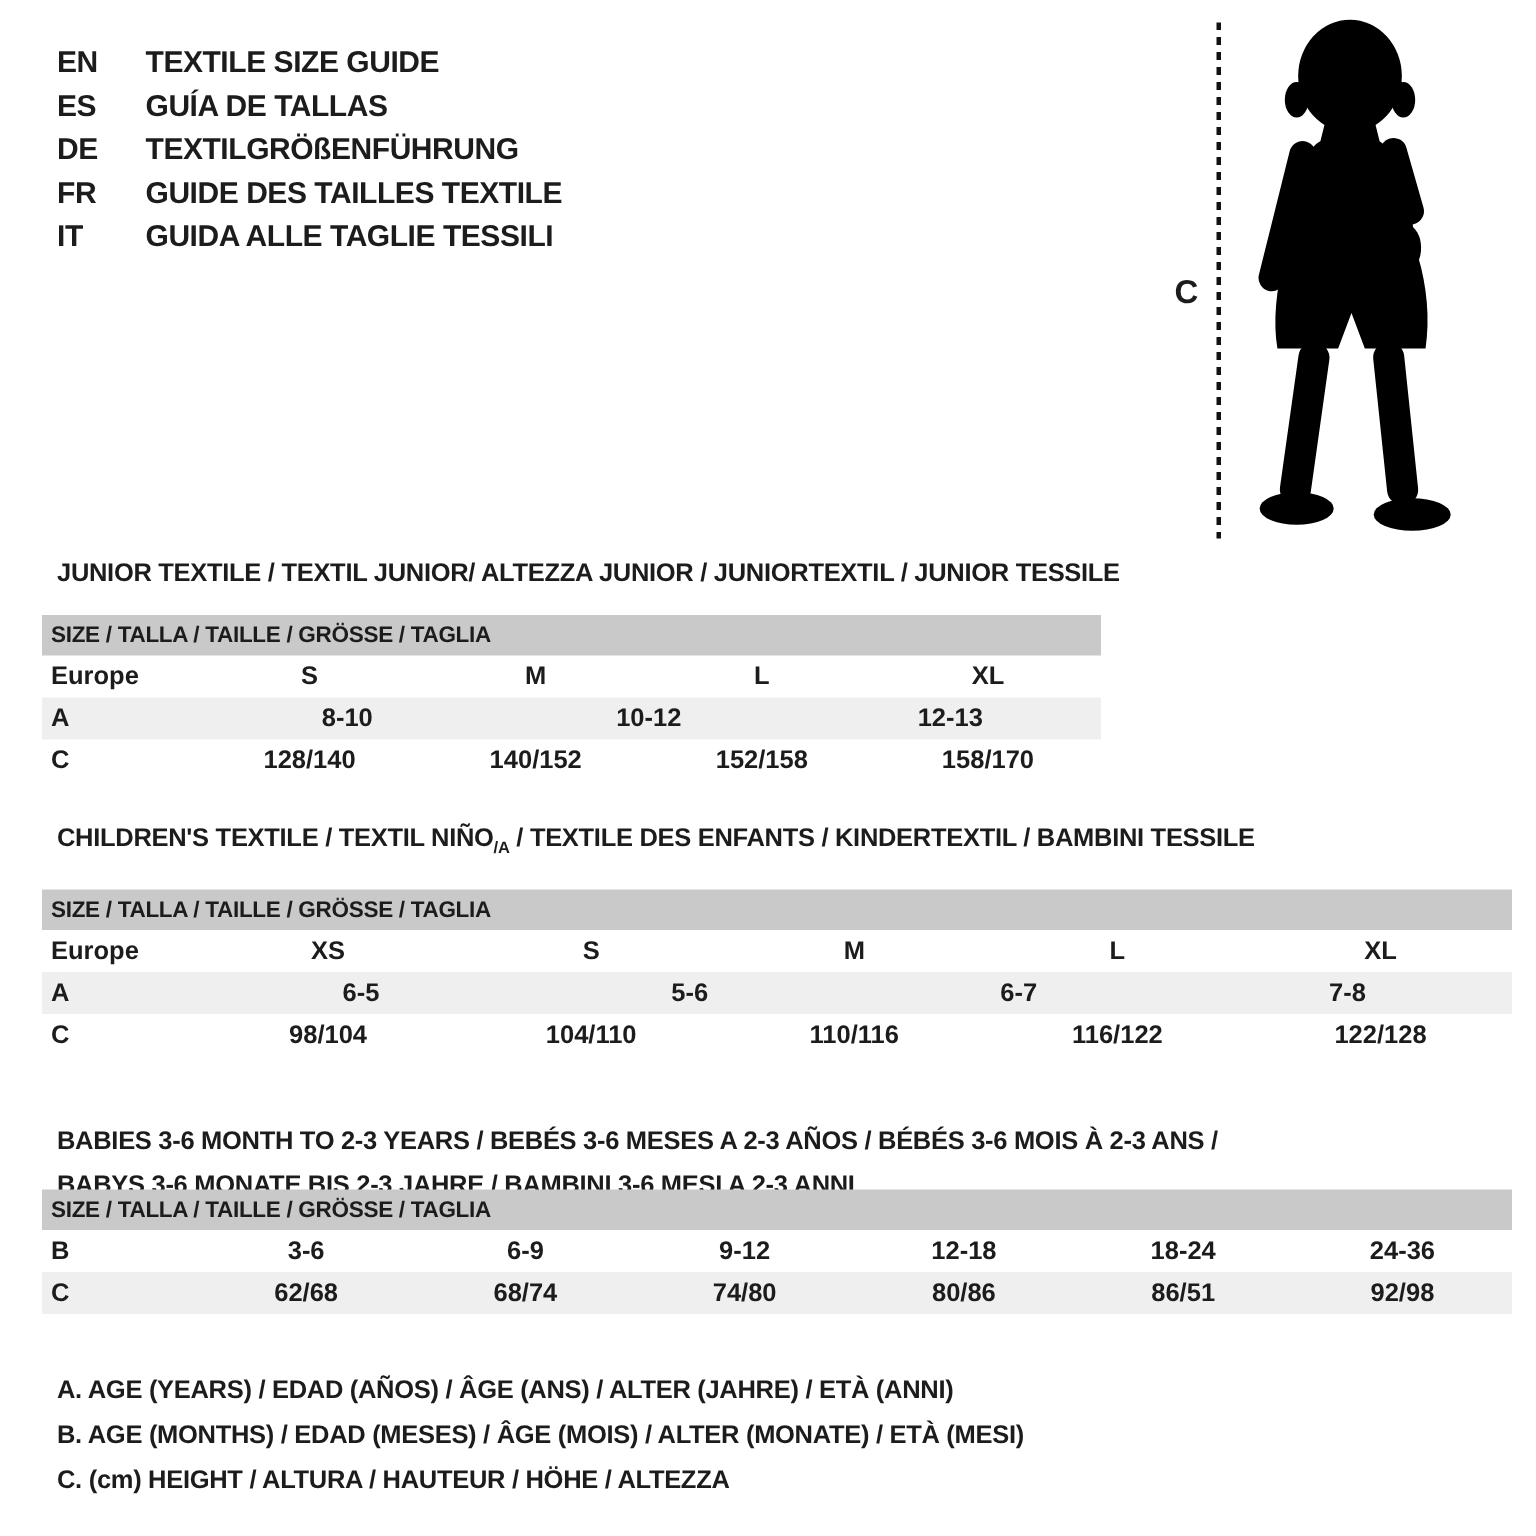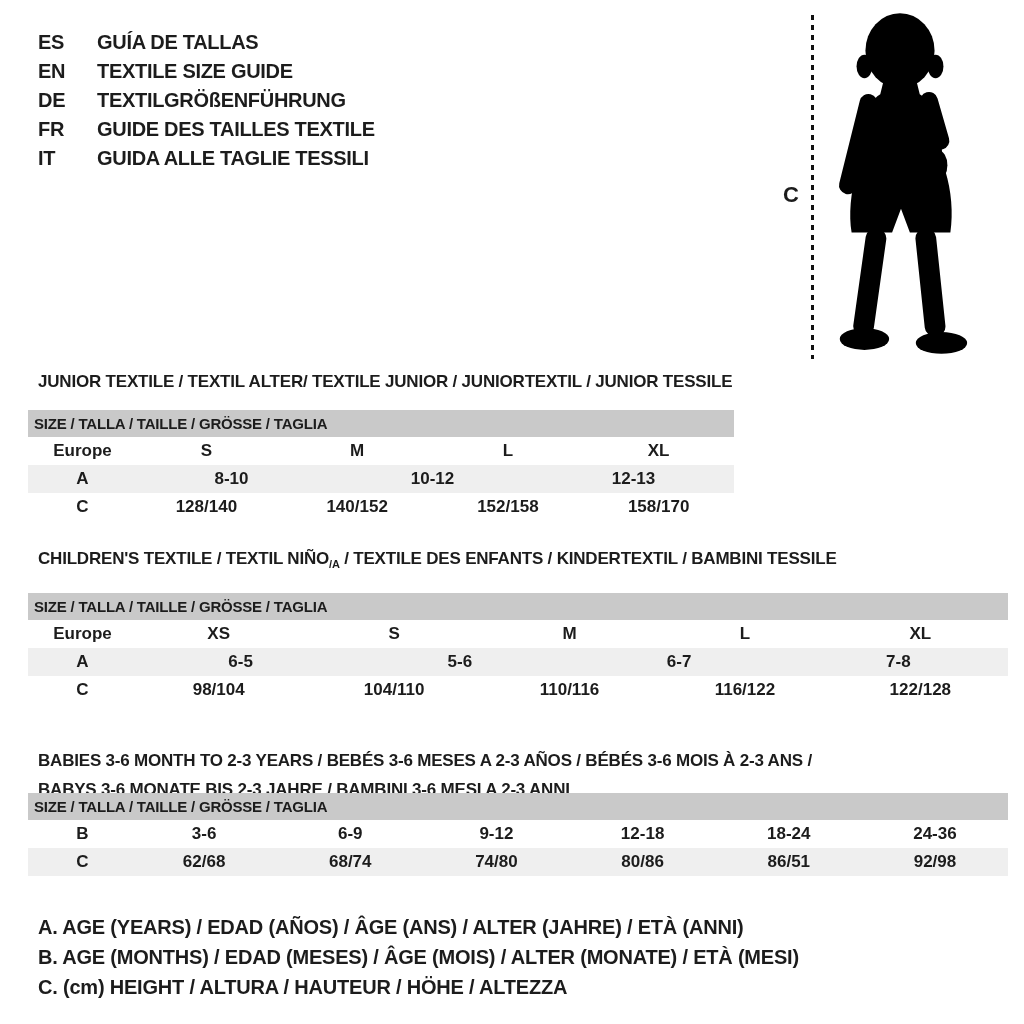--- a/index.html
+++ b/index.html
@@ -35,37 +35,37 @@
   #tbl-junior{top:410px;width:706px;}
   #tbl-children{top:593px;width:980px;}
   #tbl-babies{top:793px;width:980px;}
   .tbl-head{
     height:27px;line-height:27px;background:var(--header-band,#c9c9c9);
     padding-left:6px;font-size:15px;letter-spacing:-0.2px;
   }
   .tbl-row{display:flex;height:28px;line-height:28px;font-size:17px;}
   .tbl-body .tbl-row:nth-child(2){background:var(--shaded-row,#efefef);}
   .cell{flex:1;text-align:center;}
-  .cell.lbl{flex:0 0 97px;text-align:center;padding-left:6px;}
+  .cell.lbl{flex:0 0 97px;text-align:left;padding-left:6px;}
   
-  .legend{position:absolute;left:38px;top:912px;font-size:20px;line-height:30px;letter-spacing:-0.2px;}
+  .legend{position:absolute;left:38px;top:912px;font-size:17px;line-height:30px;letter-spacing:-0.2px;}
 </style>
 </head>
 <body>
 
 <div class="page">
 
   <header class="lang-block">
     <div class="lang-row">
+      <span class="lang-code">EN</span>
+      <span class="lang-label">TEXTILE SIZE GUIDE</span>
+    </div>
+    <div class="lang-row">
       <span class="lang-code">ES</span>
       <span class="lang-label">GUÍA DE TALLAS</span>
-    </div>
-    <div class="lang-row">
-      <span class="lang-code">EN</span>
-      <span class="lang-label">TEXTILE SIZE GUIDE</span>
     </div>
     <div class="lang-row">
       <span class="lang-code">DE</span>
       <span class="lang-label">TEXTILGRÖßENFÜHRUNG</span>
     </div>
     <div class="lang-row">
       <span class="lang-code">FR</span>
       <span class="lang-label">GUIDE DES TAILLES TEXTILE</span>
     </div>
     <div class="lang-row">
@@ -89,21 +89,21 @@
         <path d="M36 164 C30 186 28 208 31 226 L72 226 L81 202 L90 226 L131 226 C134 206 132 184 126 164 Z"></path>
         <rect x="46" y="222" width="21" height="110" rx="10" transform="rotate(8 56 226)"></rect>
         <rect x="95" y="222" width="21" height="110" rx="10" transform="rotate(-6 105 226)"></rect>
         <ellipse cx="44" cy="334" rx="25" ry="11"></ellipse>
         <ellipse cx="122" cy="338" rx="26" ry="11"></ellipse>
       </g>
     </svg>
   </div>
 
   <h2 class="sec-title" id="title-junior">
-    <span>JUNIOR TEXTILE / TEXTIL ALTER/ TEXTILE JUNIOR / JUNIORTEXTIL / JUNIOR TESSILE</span>
+    <span>JUNIOR TEXTILE / TEXTIL JUNIOR/ ALTEZZA JUNIOR / JUNIORTEXTIL / JUNIOR TESSILE</span>
   </h2>
   <div class="tbl" id="tbl-junior">
     <div class="tbl-head">SIZE / TALLA / TAILLE / GRÖSSE / TAGLIA</div>
     <div class="tbl-body">
       <div class="tbl-row">
         <span class="cell lbl">Europe</span>
         <span class="cell">S</span>
         <span class="cell">M</span>
         <span class="cell">L</span>
         <span class="cell">XL</span>

